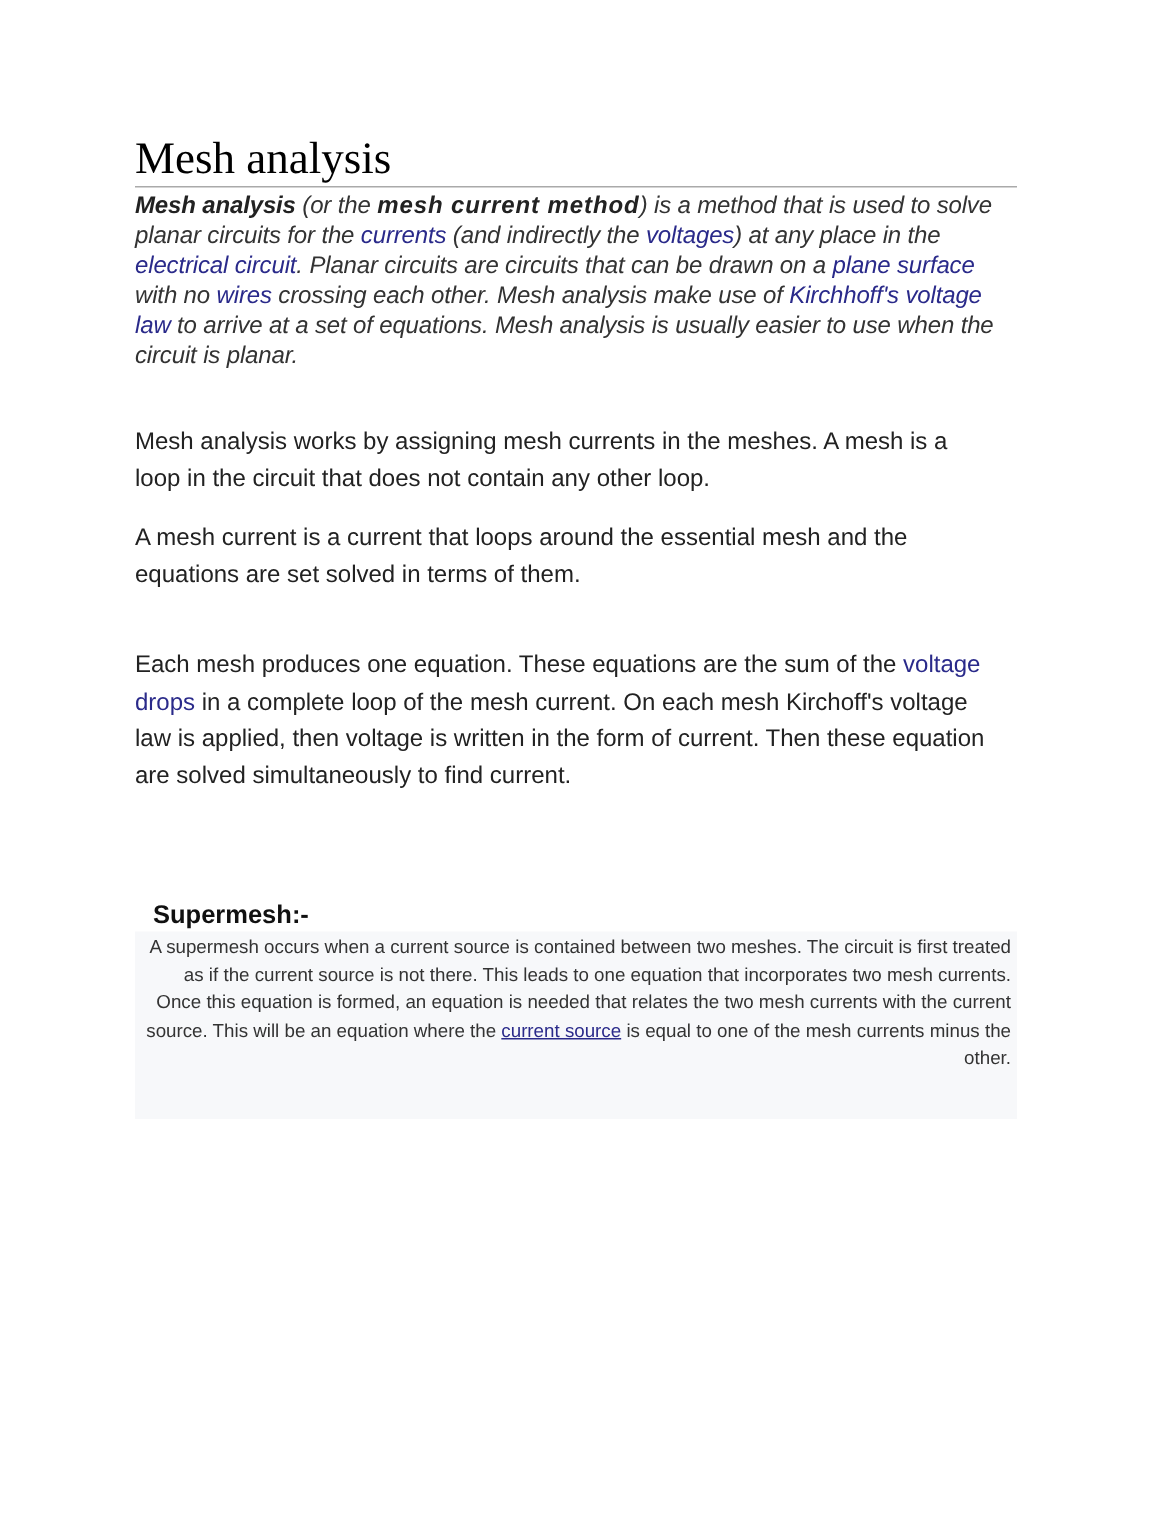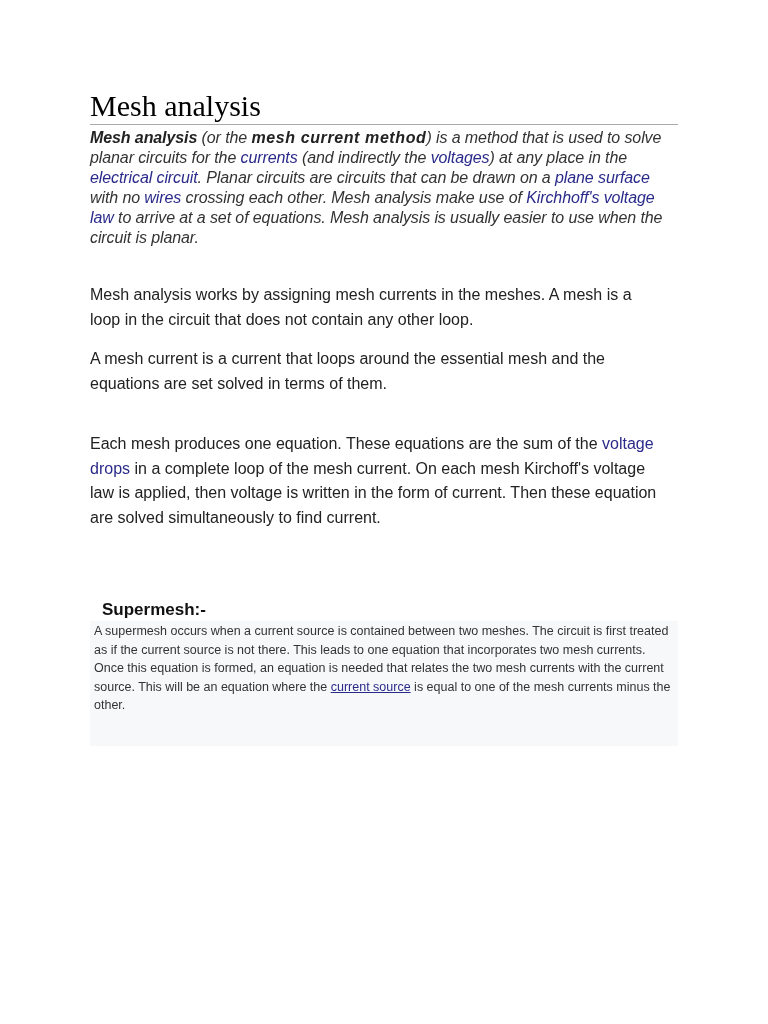--- a/index.html
+++ b/index.html
@@ -94,21 +94,21 @@
       width: 588px;
       height: 125px;
       background: #f7f8fa;
       box-sizing: border-box;
       padding: 0 4px;
     }
     .supermesh-text {
       font-size: 12.5px;
       line-height: 18.5px;
       color: #333333;
-      text-align: left;
+      text-align: right;
       margin: 0;
       padding-top: 1px;
     }
     .supermesh-text a.underline-link {
       color: #2a2a8a;
       text-decoration: underline;
     }
   </style>
 </head>
 <body>

